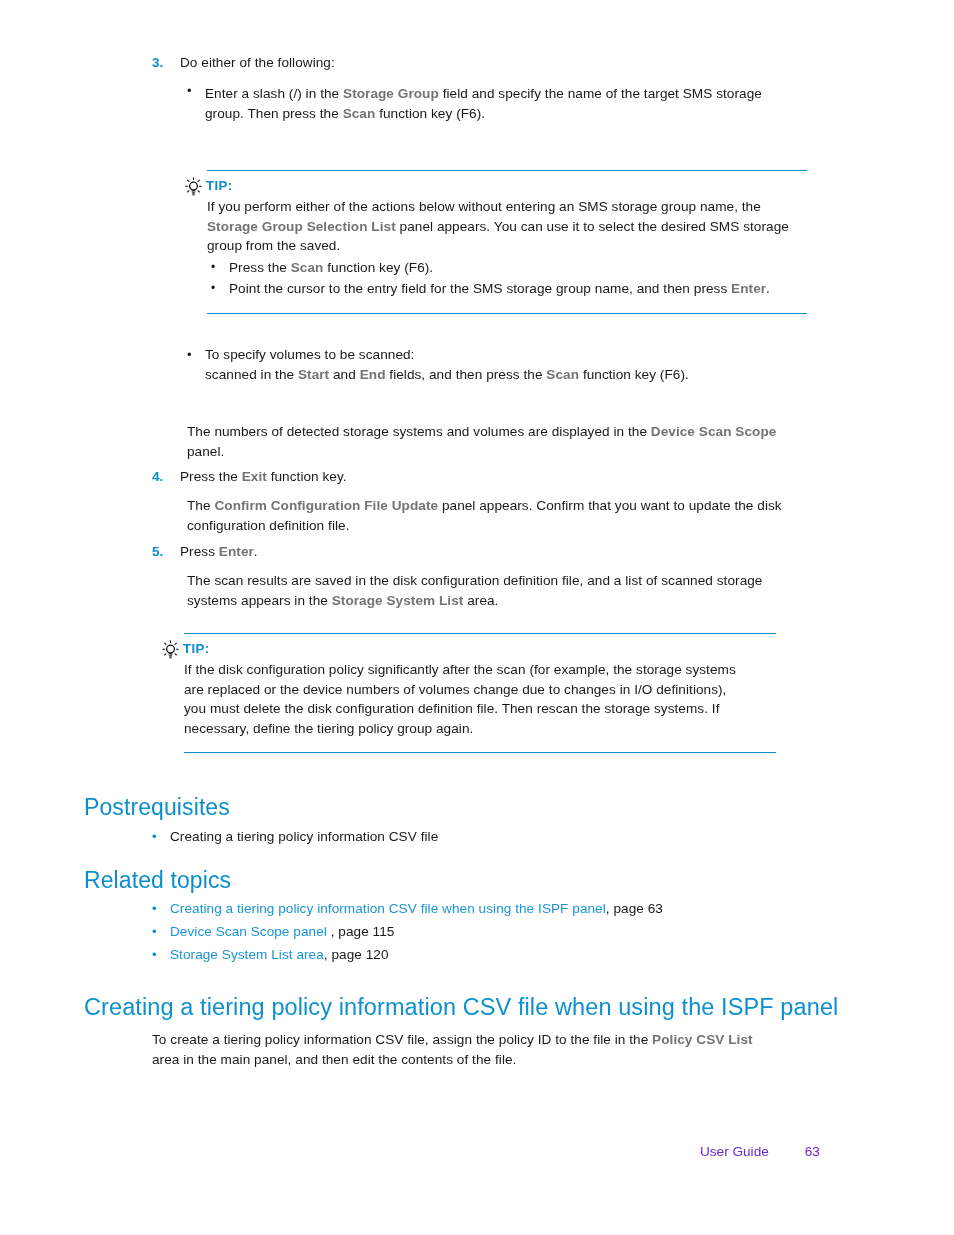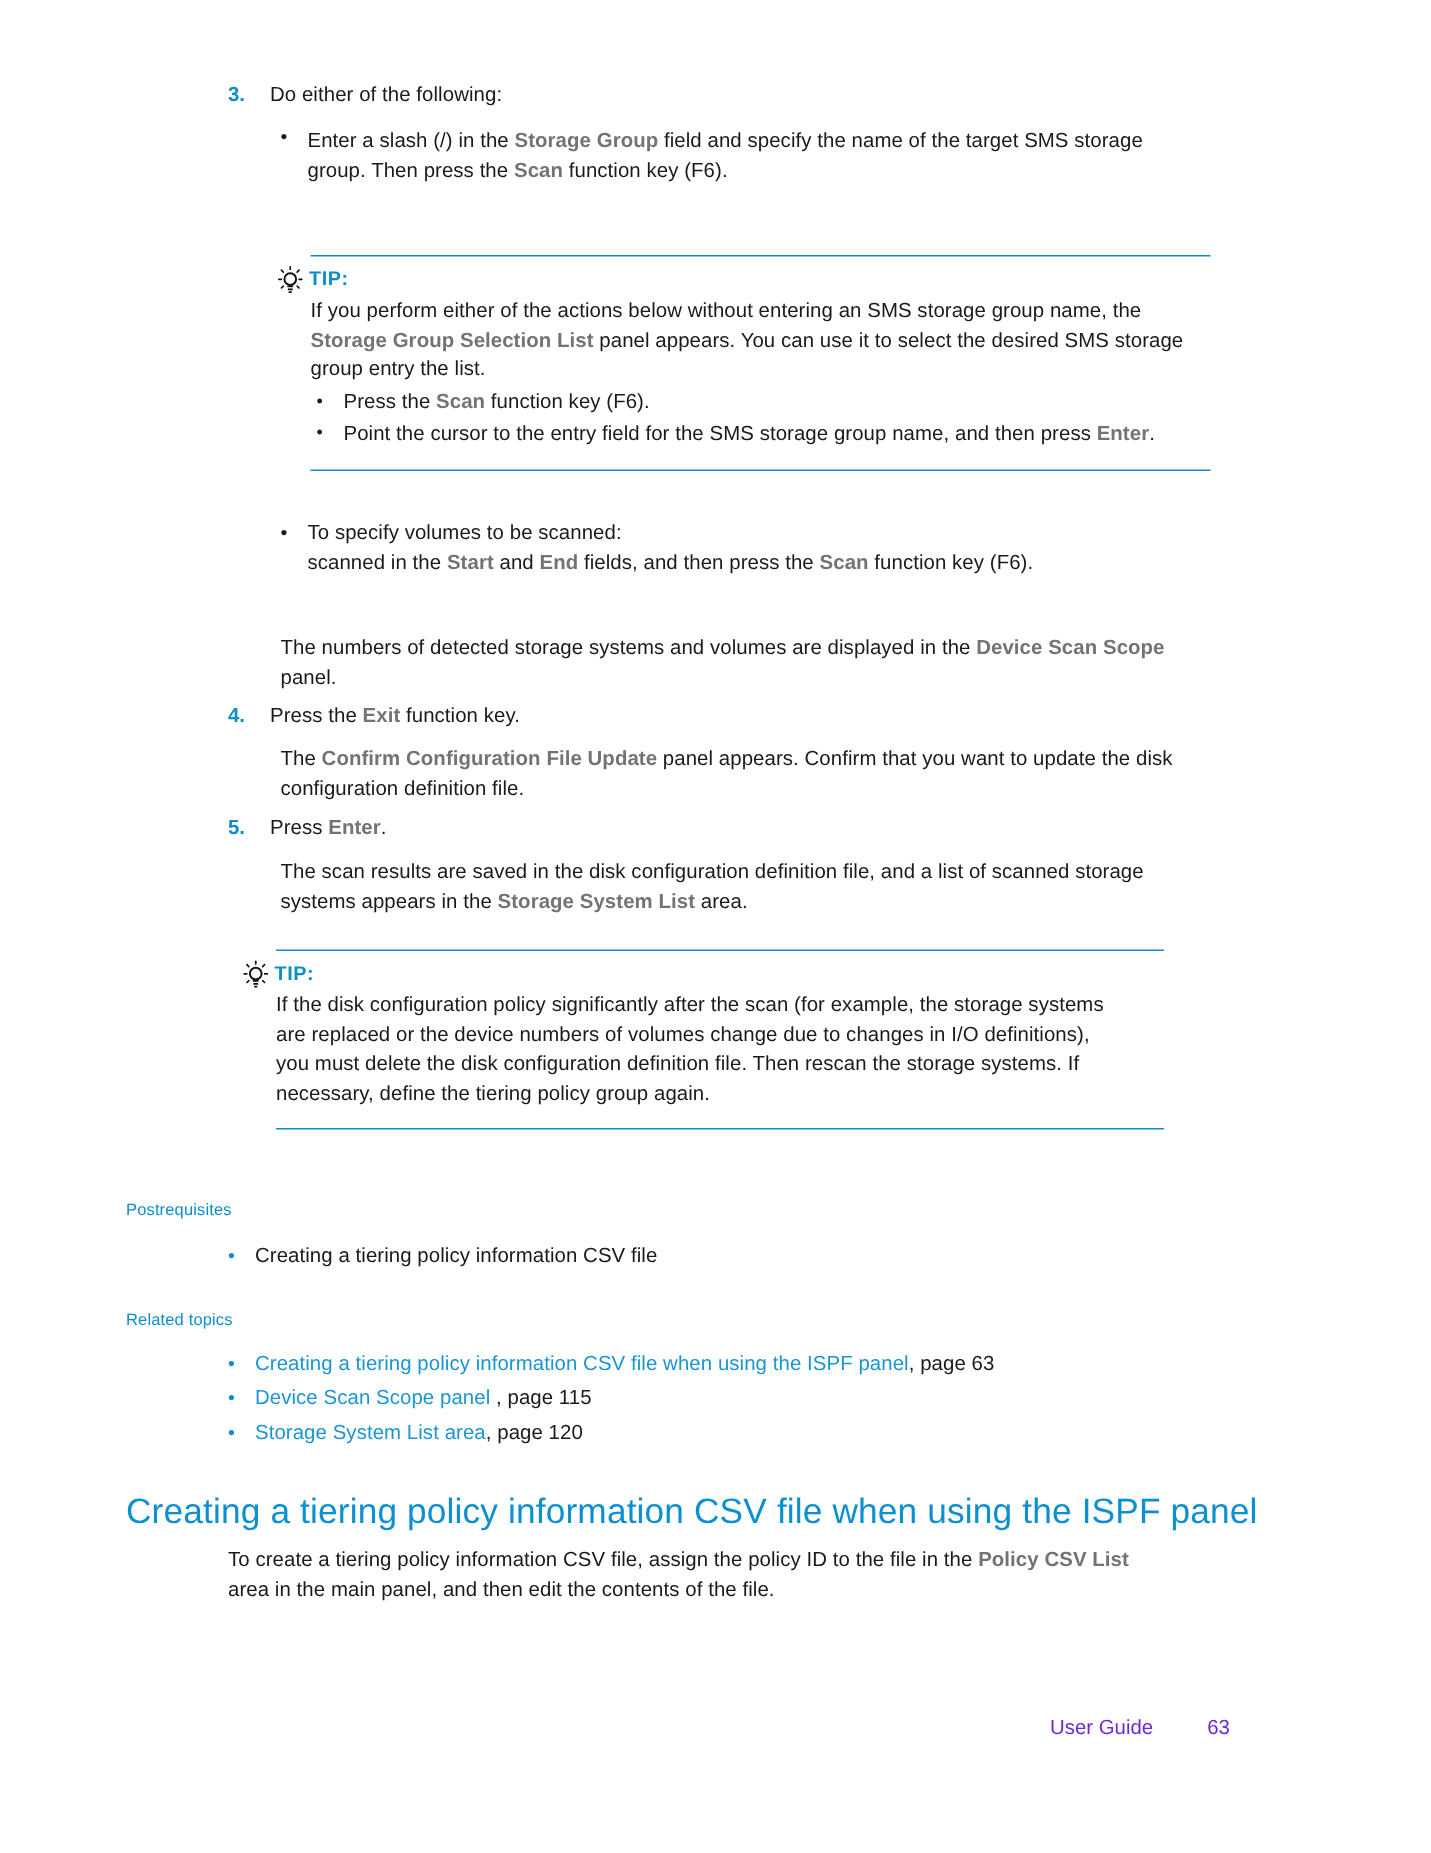--- a/index.html
+++ b/index.html
@@ -115,21 +115,21 @@
     box-sizing: border-box;
   }
   .tip-rule-bottom {
     margin-top: 14px;
   }
 
   
   .sec-head {
     position: absolute;
     color: #0b8ecb;
-    font-size: 11px;
+    font-size: 23px;
     line-height: 22px;
     letter-spacing: 0.1px;
   }
   .chapter-head {
     position: absolute;
     color: #0d90cf;
     font-size: 23.5px;
     line-height: 30px;
     letter-spacing: 0.1px;
   }
@@ -183,21 +183,21 @@
           <rect x="6.6" y="13.3" width="3.8" height="1.2" fill="#111111"></rect>
           <rect x="6.9" y="15.3" width="3.2" height="1.2" fill="#111111"></rect>
           <rect x="7.4" y="17.2" width="2.2" height="1.1" fill="#111111"></rect>
         </svg>
       </div>
       <div class="tip-label">TIP:</div>
     </div>
     <div class="tip-body txt" style="margin-left:22px;">
       <div>If you perform either of the actions below without entering an SMS storage group name, the</div>
       <div><b>Storage Group Selection List</b><span> panel appears. You can use it to select the desired SMS storage</span></div>
-      <div>group entry the list.</div>
+      <div>group from the saved.</div>
       <div class="tip-bullets">
         <div class="tip-bullet">
           <div class="bd">•</div>
           <div><span>Press the </span><b>Scan</b><span> function key (F6).</span></div>
         </div>
         <div class="tip-bullet">
           <div class="bd">•</div>
           <div><span>Point the cursor to the entry field for the SMS storage group name, and then press </span><b>Enter</b><span>.</span></div>
         </div>
       </div>

